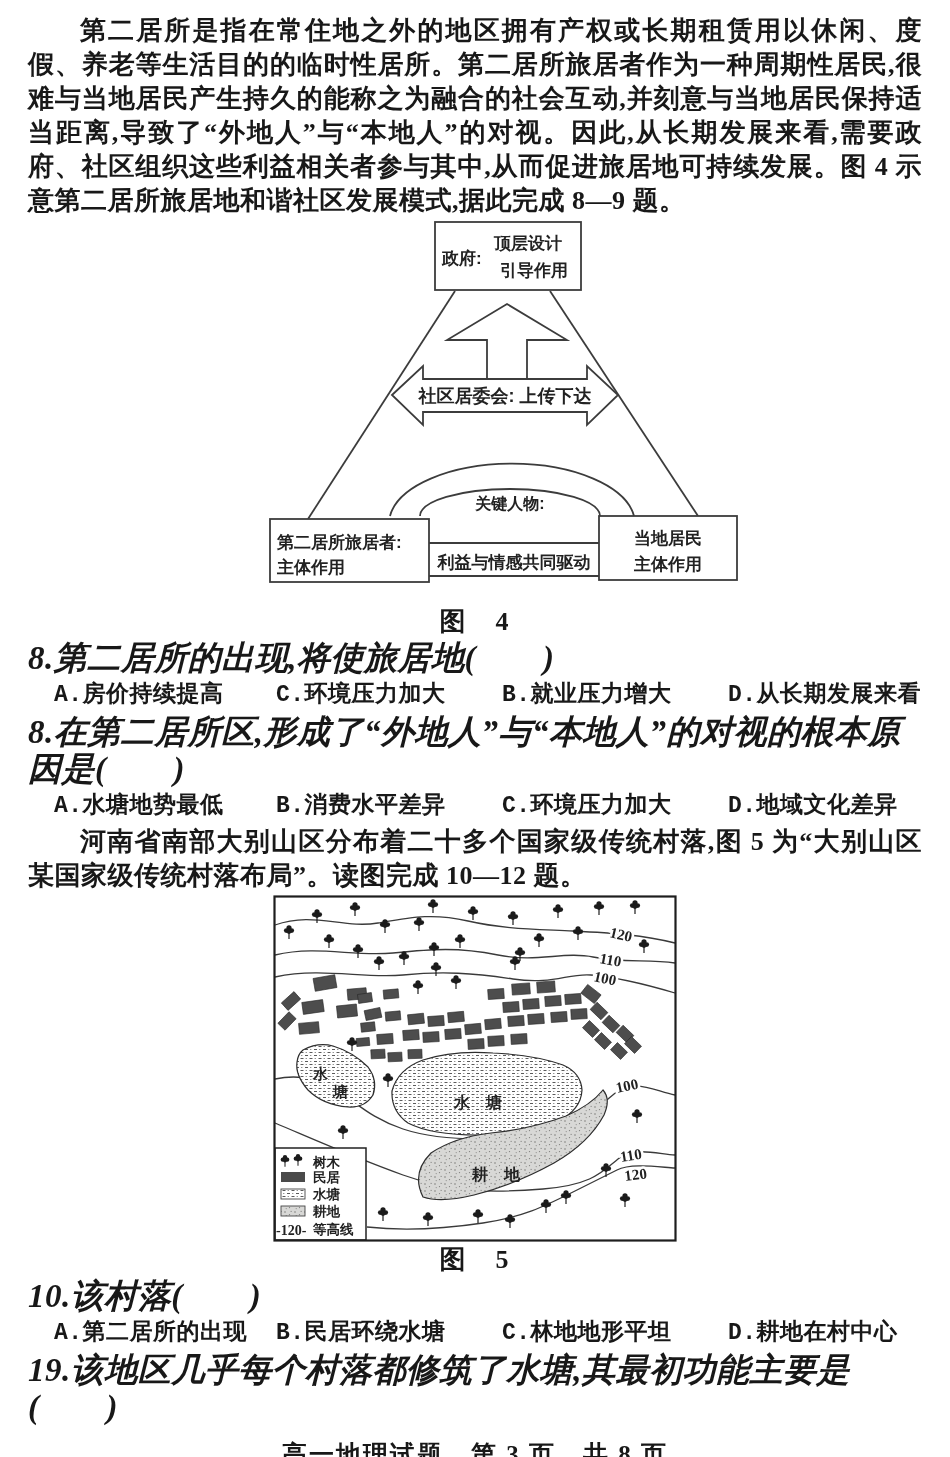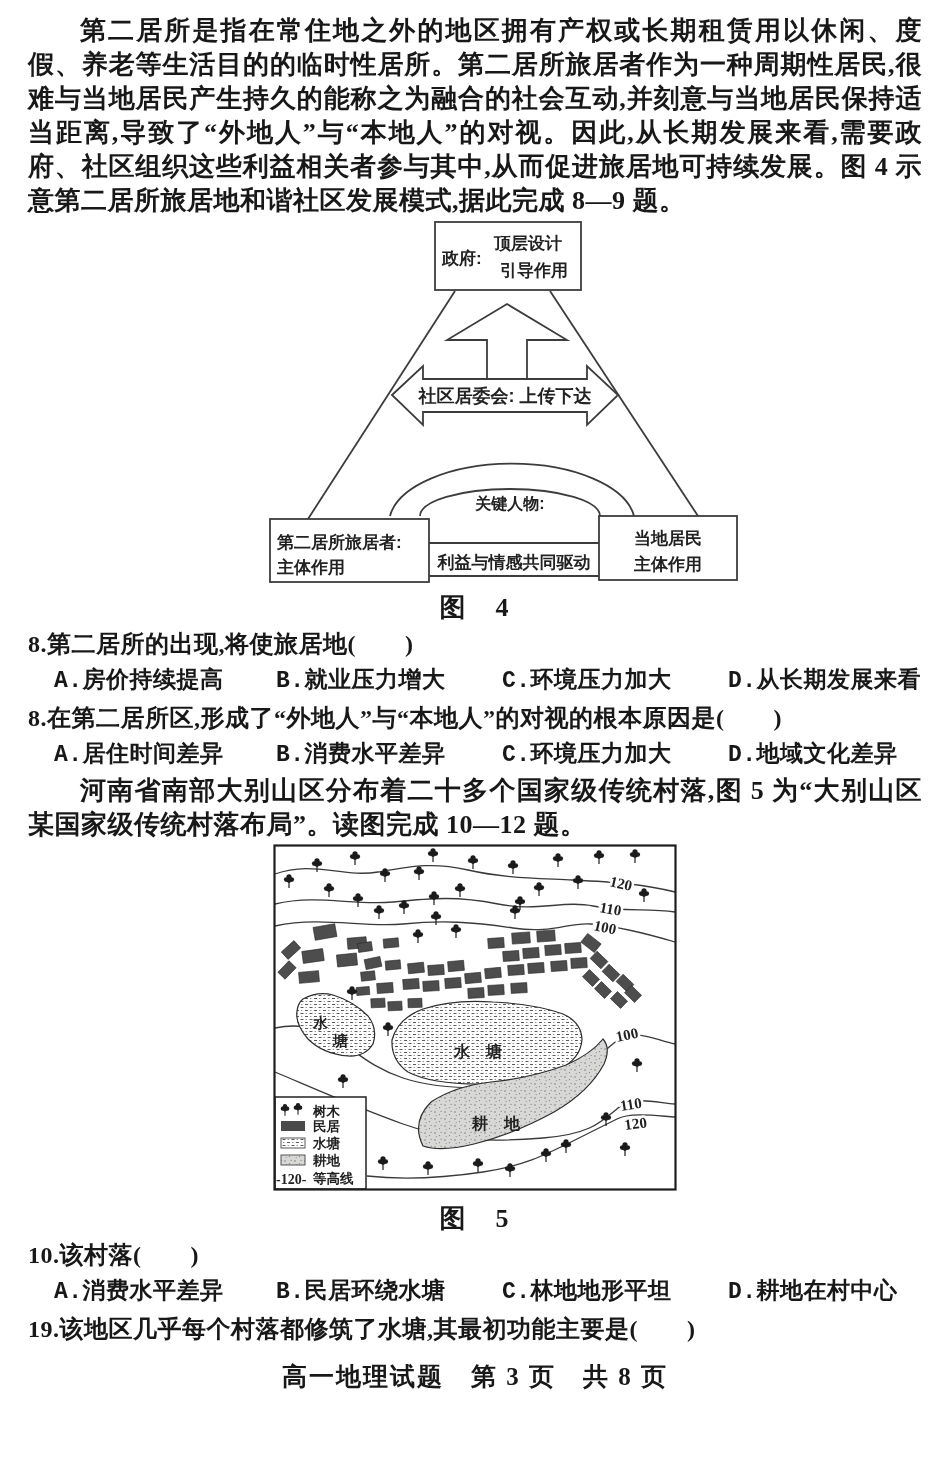--- a/index.html
+++ b/index.html
@@ -5,23 +5,23 @@
   html,body{margin:0;padding:0;background:#fff;}
   body{width:950px;height:1457px;overflow:hidden;color:#181818;
        font-family:"Liberation Serif","DejaVu Serif",serif;}
   .page{padding:14px 28px 0 28px;box-sizing:border-box;width:950px;height:1146px;position:relative;}
   .para{font-size:26px;line-height:34px;font-weight:600;text-align:justify;margin:0;letter-spacing:.5px;}
   .indent{text-indent:2em;}
   .fig-svg{display:block;}
   #fig4svg{margin:0 0 0 222px;}
   #fig5svg{margin:2px auto 0 auto;}
   .caption{text-align:center;font-size:26px;font-weight:600;line-height:36px;letter-spacing:2px;}
-  .cap4{}
-  .cap5{margin-top:10px;}
-  .stem{font-size:24px;line-height:37px;font-weight:600;letter-spacing:.5px;}
+  .cap4{margin-top:14px;}
+  .cap5{}
+  .stem{font-size:33px;line-height:37px;font-weight:600;letter-spacing:.5px;font-style:italic;}
   .options{display:grid;grid-template-columns:222px 226px 226px 1fr;padding-left:26px;
            font-size:23px;line-height:37px;font-weight:600;letter-spacing:.5px;font-family:Liberation Mono, monospace;}
   .footer{margin-top:12px;text-align:center;font-size:25px;font-weight:600;letter-spacing:2px;line-height:34px;}
   svg text{font-weight:600;fill:#222;}
   .f4t{font-family:"Liberation Sans","DejaVu Sans",sans-serif;}
   .mapt{font-family:"Liberation Serif","DejaVu Serif",serif;}
   .halo{paint-order:stroke;stroke:#fff;stroke-width:5px;}
 </style>
 </head>
 <body>
@@ -56,29 +56,29 @@
       <text x="418" y="352" text-anchor="middle">主体作用</text>
       <text x="264" y="350" text-anchor="middle">利益与情感共同驱动</text>
     </g>
   </svg>
   <div class="caption cap4">图　4</div>
 
   <div>
     <div class="stem">8.第二居所的出现,将使旅居地(　　)</div>
     <div class="options">
       <span>A.房价持续提高</span>
+      <span>C.环境压力加大</span>
       <span>B.就业压力增大</span>
-      <span>C.环境压力加大</span>
       <span>D.从长期发展来看</span>
     </div>
   </div>
   <div>
     <div class="stem">8.在第二居所区,形成了“外地人”与“本地人”的对视的根本原因是(　　)</div>
     <div class="options">
-      <span>A.居住时间差异</span>
+      <span>A.水塘地势最低</span>
       <span>B.消费水平差异</span>
       <span>C.环境压力加大</span>
       <span>D.地域文化差异</span>
     </div>
   </div>
 
   <p class="para indent">河南省南部大别山区分布着二十多个国家级传统村落,图 5 为“大别山区某国家级传统村落布局”。读图完成 10—12 题。</p>
 
   <svg id="fig5svg" class="fig-svg" width="404" height="347" viewBox="0 0 404 347">
     <defs>
@@ -238,21 +238,21 @@
       </g>
     </g>
 
     <rect x="1.5" y="1.5" width="401" height="344" fill="none" stroke="#1e1e1e" stroke-width="2.2"></rect>
   </svg>
   <div class="caption cap5">图　5</div>
 
   <div>
     <div class="stem">10.该村落(　　)</div>
     <div class="options">
-      <span>A.消费水平差异</span>
+      <span>A.第二居所的出现</span>
       <span>B.民居环绕水塘</span>
       <span>C.林地地形平坦</span>
       <span>D.耕地在村中心</span>
     </div>
   </div>
   <div>
     <div class="stem">19.该地区几乎每个村落都修筑了水塘,其最初功能主要是(　　)</div>
   </div>
 
   <div class="footer">高一地理试题　第 3 页　共 8 页</div>

